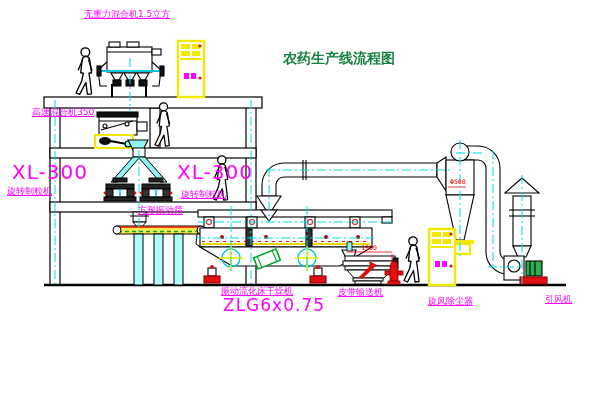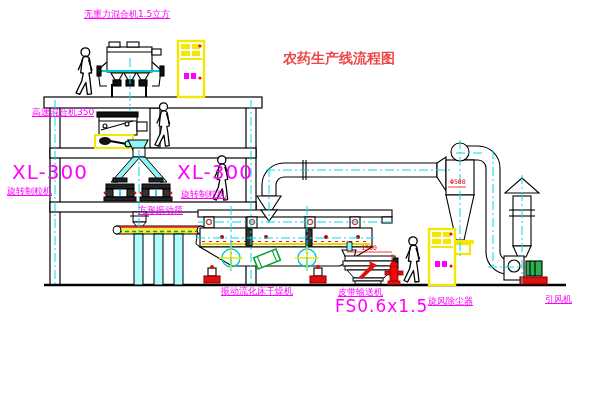--- a/index.html
+++ b/index.html
@@ -4,21 +4,21 @@
 <style>
   html,body{margin:0;padding:0;background:#fff;}
   #scene{position:relative;width:600px;height:403px;background:#ffffff;overflow:hidden;
          font-family:"DejaVu Sans","Liberation Sans",sans-serif;}
   #scene svg{position:absolute;left:0;top:0;}
   .lbl{position:absolute;color:#ff00ff;white-space:nowrap;line-height:1;
        font-family:"DejaVu Sans","Liberation Sans",sans-serif;}
   .lbl.small{font-size:9px;text-decoration:underline;}
   .lbl.model{font-size:20px;letter-spacing:1px;}
   .lbl.bigmodel{font-size:17px;letter-spacing:1px;}
-  .title-zh{position:absolute;left:283px;top:50px;color:#ef4444;font-size:14px;
+  .title-zh{position:absolute;left:283px;top:50px;color:#15803d;font-size:14px;
             font-weight:600;white-space:nowrap;}
   .title-cap{position:absolute;left:384px;top:40px;color:#e05050;font-size:26px;
              font-weight:400;white-space:nowrap;letter-spacing:1px;}
 </style>
 </head>
 <body>
 
 <div id="scene">
 
 <svg width="600" height="403" viewBox="0 0 600 403">
@@ -286,18 +286,18 @@
 <div class="title-zh">农药生产线流程图</div>
 
 <div class="lbl small" style="left:84px;top:10px;">无重力混合机1.5立方</div>
 <div class="lbl small" style="left:32px;top:108px;">高速混合机350</div>
 <div class="lbl model" style="left:12px;top:162px;">XL-300</div>
 <div class="lbl small" style="left:7px;top:187px;">旋转制粒机</div>
 <div class="lbl model" style="left:177px;top:162px;">XL-300</div>
 <div class="lbl small" style="left:181px;top:190px;">旋转制粒机</div>
 <div class="lbl small" style="left:138px;top:206px;">方形振动筛</div>
 <div class="lbl small" style="left:221px;top:287px;">振动流化床干燥机</div>
+<div class="lbl bigmodel" style="left:223px;top:297px;">ZLG6x0.75</div>
 <div class="lbl small" style="left:338px;top:288px;">皮带输送机</div>
-<div class="lbl bigmodel" style="left:335px;top:298px;">FS0.6x1.5</div>
 <div class="lbl small" style="left:428px;top:297px;">旋风除尘器</div>
 <div class="lbl small" style="left:545px;top:295px;">引风机</div>
 
 </div>
 
 </body></html>

